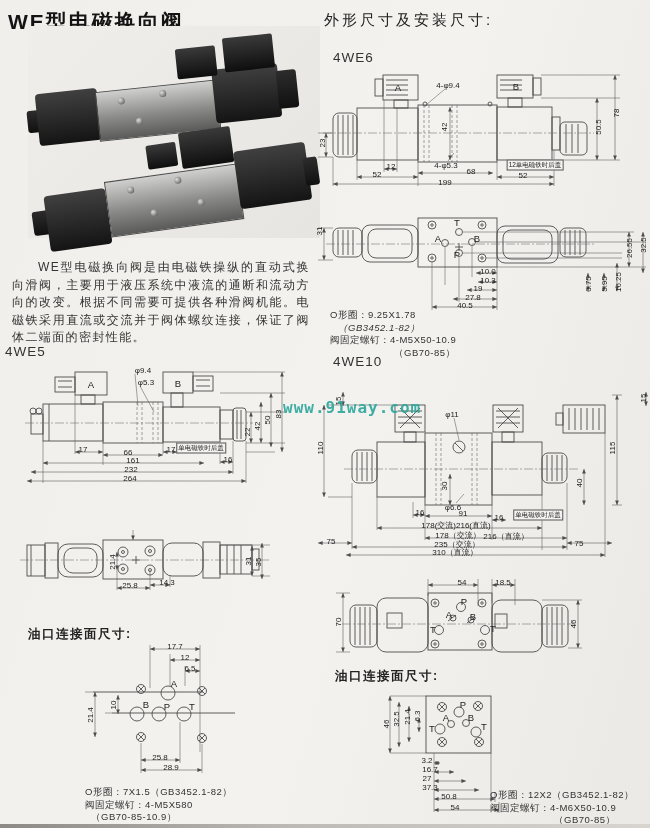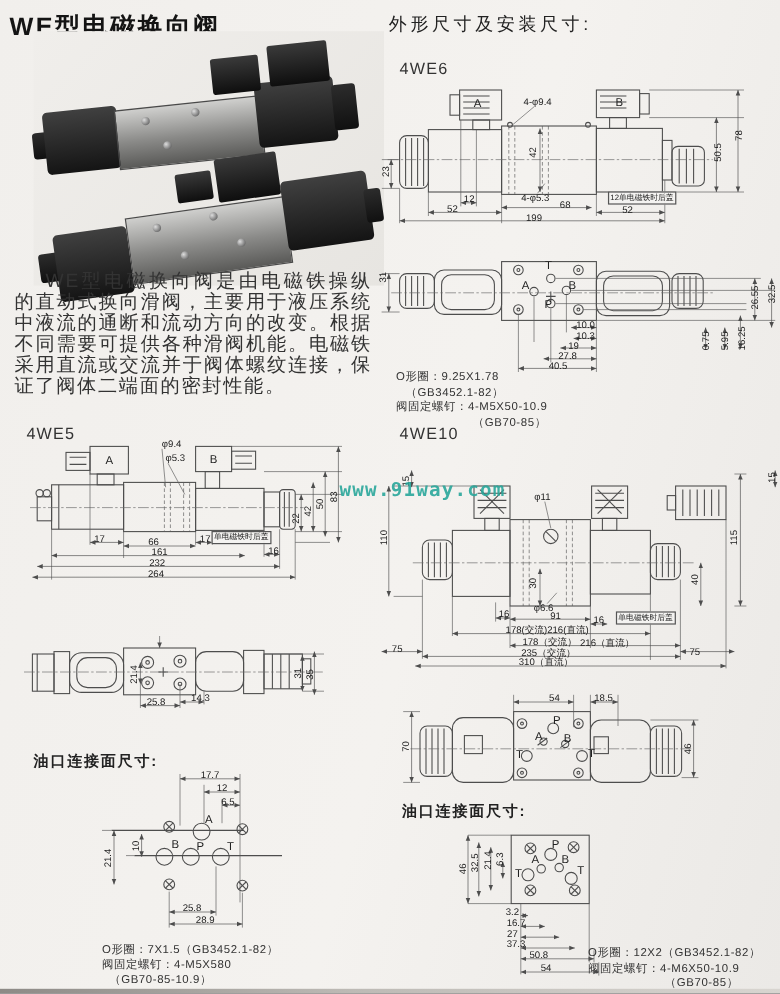--- a/index.html
+++ b/index.html
@@ -2,38 +2,38 @@
 <html><head>
 <meta charset="utf-8">
 <style>
   html,body{margin:0;padding:0;background:#777;}
   .page{position:relative;width:650px;height:828px;margin:0 auto;overflow:hidden;
         background:linear-gradient(105deg,#f1efec 0%,#f4f2ef 55%,#ebe9e6 100%);
         font-family:"Liberation Sans",sans-serif;color:#2b2b2b;}
   .title{position:absolute;left:8px;top:8px;font-size:21px;font-weight:bold;letter-spacing:2px;color:#141414;}
   .rheader{position:absolute;left:324px;top:11px;font-size:15px;letter-spacing:3px;color:#222;}
   .sec{position:absolute;font-size:13.5px;letter-spacing:1px;color:#333;}
-  .sec-we5{left:5px;top:354px;margin-left:17px;}
+  .sec-we5{left:5px;top:344px;}
   .sec-we6{left:333px;top:50px;}
   .sec-we10{left:333px;top:354px;}
-  .para{position:absolute;left:12px;top:226px;width:298px;font-size:16px;line-height:17.5px;
+  .para{position:absolute;left:12px;top:259px;width:298px;font-size:12px;line-height:17.5px;
         letter-spacing:1.4px;text-align:justify;text-indent:26px;color:#333;}
   .plabel{position:absolute;font-size:12.5px;font-weight:bold;letter-spacing:1.5px;color:#222;}
   .plabel-left{left:28px;top:626px;}
   .plabel-right{left:335px;top:668px;}
   .dwg{position:absolute;}
   .dwg svg{display:block;}
   .dim{position:absolute;font-size:8px;color:#222;white-space:nowrap;transform:translate(-50%,-50%);}
   .dim.port{font-size:9.5px;}
   .dim.box{font-size:6.5px;border:1px solid #555;padding:0 1px;background:rgba(244,243,241,.92);}
   .note{position:absolute;font-size:9.5px;line-height:12.5px;letter-spacing:.5px;color:#333;white-space:nowrap;}
   .note-we5{left:85px;top:786px;}
   .note-we6{left:330px;top:309px;}
   .note-we10{left:490px;top:789px;}
-  .ind1{margin-left:8px;} .ind2{margin-left:64px;} .ind3{margin-left:6px;}
+  .ind1{margin-left:8px;font-style:italic;} .ind2{margin-left:64px;} .ind3{margin-left:6px;}
   .wm{position:absolute;left:283px;top:398px;font-family:"DejaVu Sans Mono",monospace;font-size:16px;
       font-weight:bold;color:#2aa79b;letter-spacing:1px;opacity:.9;}
   .scanline{position:absolute;left:0;top:824px;width:650px;height:4px;
       background:linear-gradient(90deg,#8d8a86,#bdbab5 45%,#d8d5d0);}
   
   .photo{position:absolute;left:28px;top:26px;width:292px;height:212px;
          background:linear-gradient(135deg,#f0eeeb,#e7e5e1);}
   .valve{position:absolute;}
   .v1{left:6px;top:30px;width:278px;height:88px;transform:rotate(-6deg);}
   .v2{left:8px;top:120px;width:282px;height:92px;transform:rotate(-8deg);}

